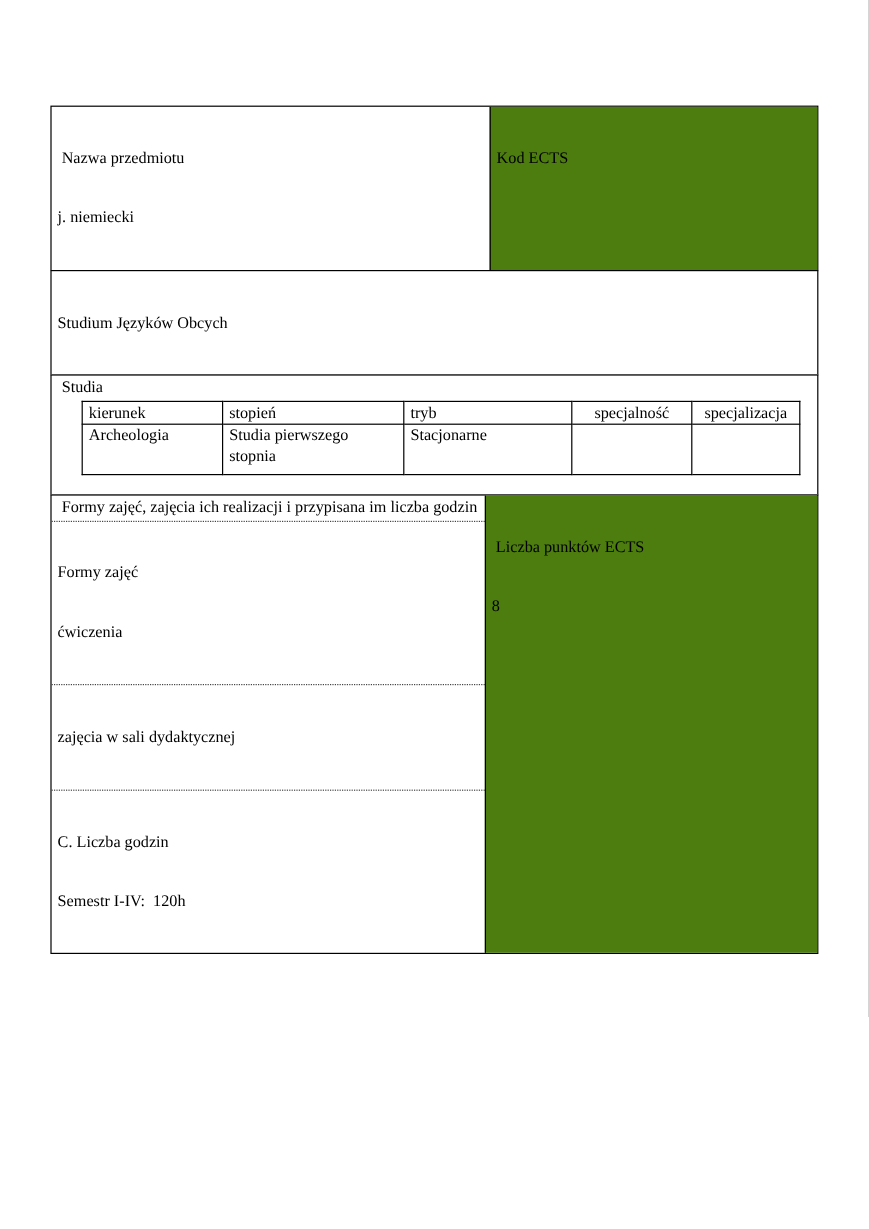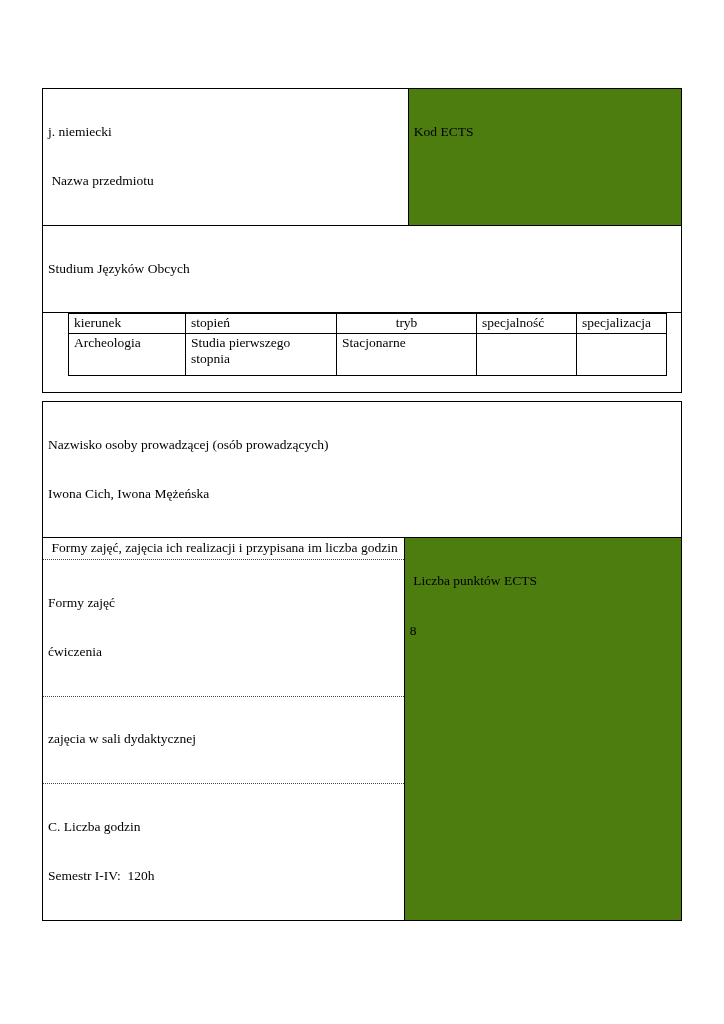--- a/index.html
+++ b/index.html
@@ -27,55 +27,56 @@
 
   
   .t1-left { width:366px; }
   .t1-right { width:274px; }
 
   
   .studia-inner { margin:0 0 0 25px; border-collapse:collapse; table-layout:fixed; width:598px; }
   .studia-inner td { border:1px solid #000; padding:1px 5px; vertical-align:top; white-space:pre-wrap; }
   .col-kierunek { width:117px; }
   .col-stopien  { width:151px;margin-top:48px; }
-  .col-tryb     { width:140px;text-align:center; }
-  .col-spec     { width:100px; }
-  .col-specjal  { width:90px;  }
+  .col-tryb     { width:140px; }
+  .col-spec     { width:100px;text-align:center; }
+  .col-specjal  { width:90px;text-align:center;  }
   .studia-body td { height:42px; }
   .studia-spacer { height:16px; }
 
   
   .formy-left { width:362px; display:flex; flex-direction:column; }
   .formy-right { width:278px; }
   .sec-a { min-height:56px; }
   .sec-b { min-height:60px; }
 </style>
 </head>
 <body>
 
 <div class="page">
   <div class="content">
 
     <div class="box row">
       <div class="cell t1-left">
+        <div> Nazwa przedmiotu</div>
         <div>j. niemiecki</div>
-        <div> Nazwa przedmiotu</div>
       </div>
       <div class="cell t1-right vline gray">
         <div>Kod ECTS</div>
       </div>
     </div>
 
     <div class="box joined">
       <div class="cell">
         <div>Studium Języków Obcych</div>
       </div>
     </div>
 
     <div class="box joined">
+      <div class="cell"> Studia</div>
       <table class="studia-inner">
         <tbody>
           <tr class="studia-head">
             <td class="col-kierunek">kierunek</td>
             <td class="col-stopien">stopień</td>
             <td class="col-tryb">tryb</td>
             <td class="col-spec">specjalność</td>
             <td class="col-specjal">specjalizacja</td>
           </tr>
           <tr class="studia-body">
@@ -83,26 +84,20 @@
             <td>Studia pierwszego stopnia</td>
             <td>Stacjonarne</td>
             <td></td>
             <td></td>
           </tr>
         </tbody>
       </table>
       <div class="studia-spacer"></div>
     </div>
 
-    <div class="box gap">
-      <div class="cell">
-        <div>Nazwisko osoby prowadzącej (osób prowadzących)</div>
-        <div>Iwona Cich, Iwona Mężeńska</div>
-      </div>
-    </div>
 
     <div class="box joined row">
       <div class="formy-left">
         <div class="cell"> Formy zajęć, zajęcia ich realizacji i przypisana im liczba godzin</div>
         <div class="cell dotsep sec-a">
           <div>Formy zajęć</div>
           <div>ćwiczenia</div>
         </div>
         <div class="cell dotsep sec-b">
           <div>zajęcia w sali dydaktycznej</div>

